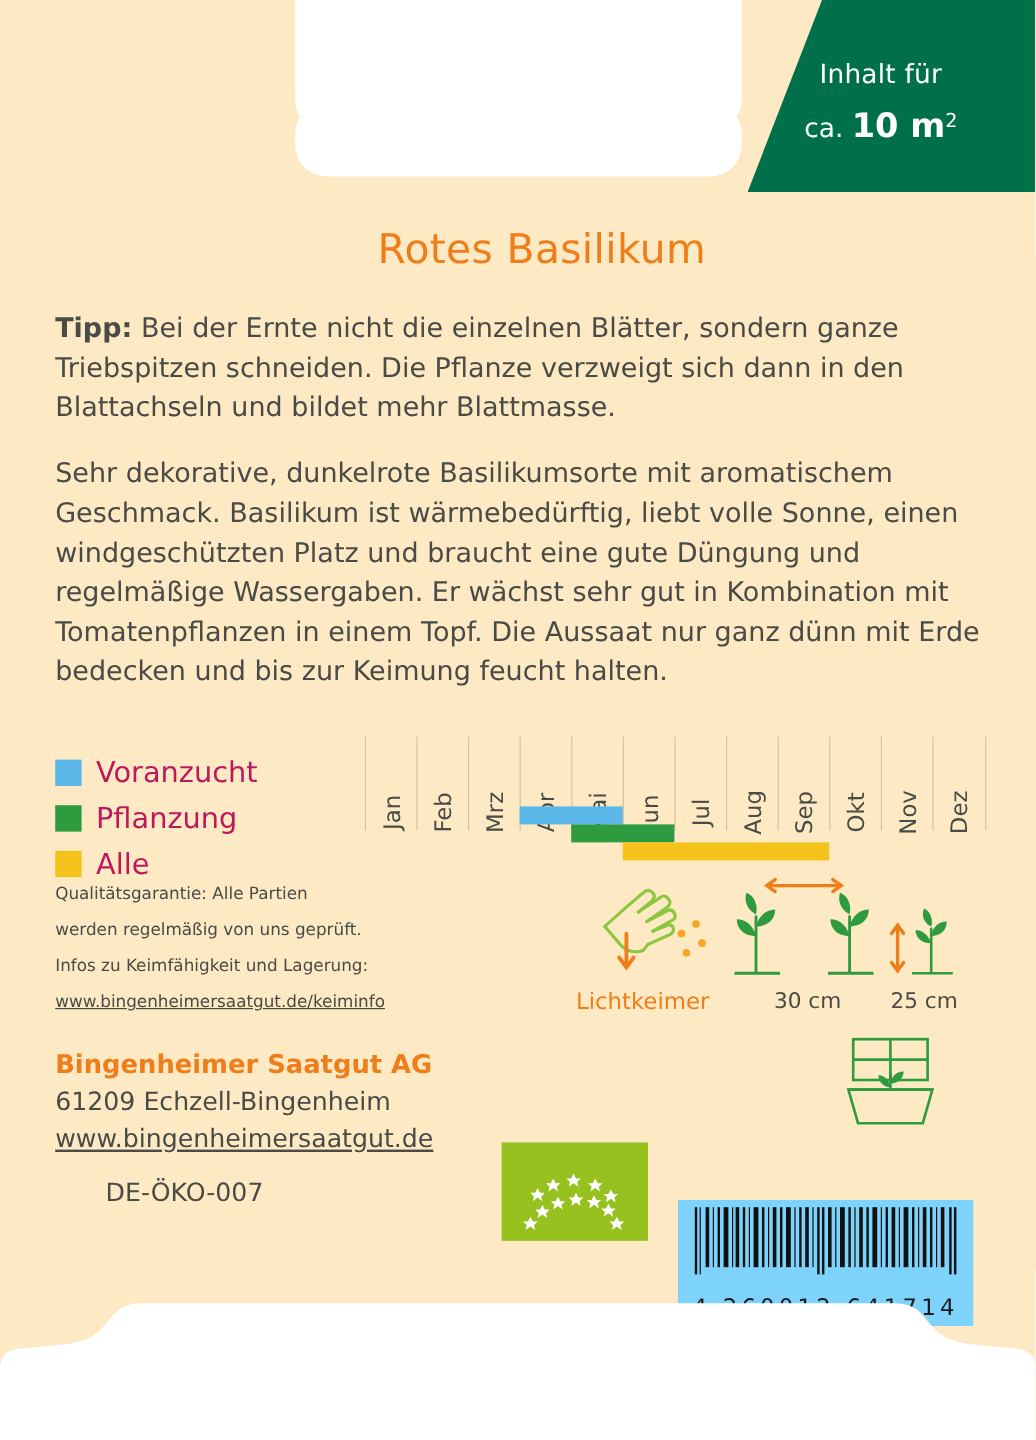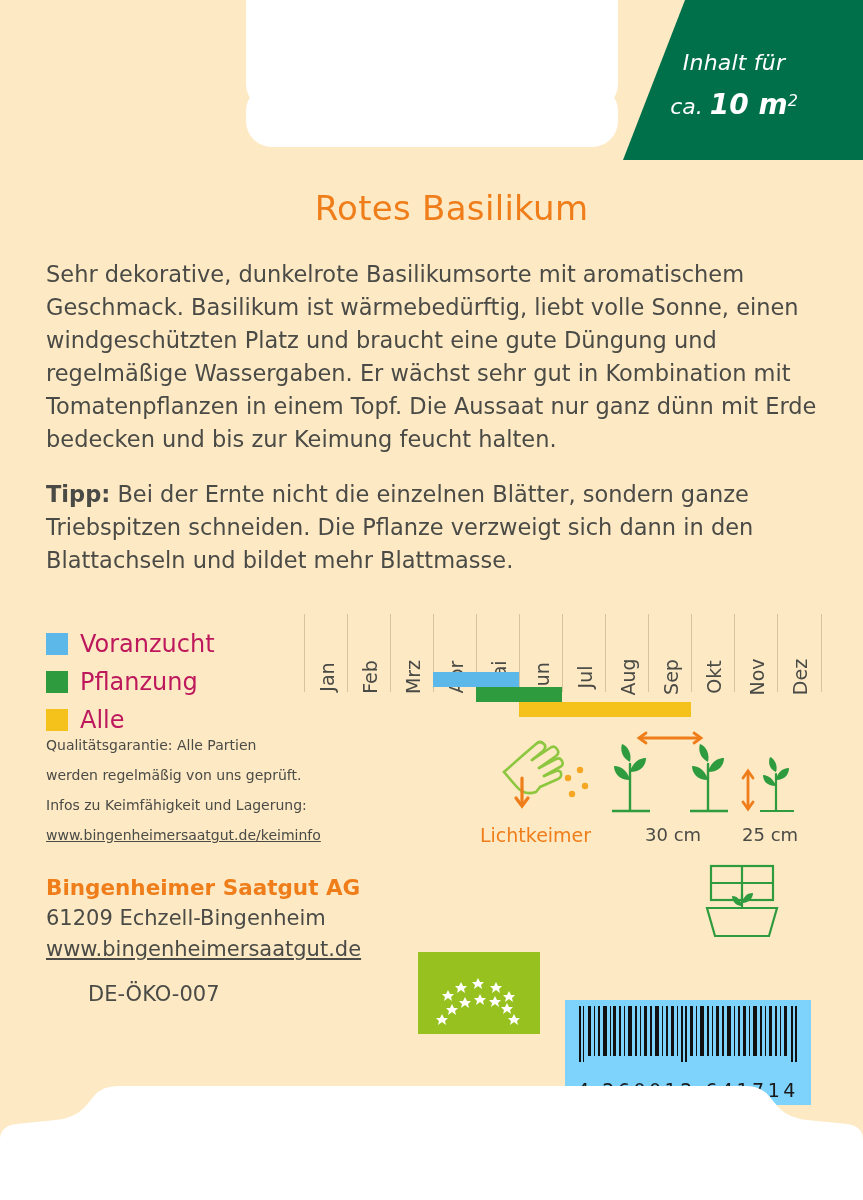--- a/index.html
+++ b/index.html
@@ -47,21 +47,20 @@
   .corner-flag {
     position: absolute;
     right: 0;
     top: 0;
     width: 240px;
     height: 206px;
     background: #00704a;
     clip-path: polygon(62px 0, 240px 0, 240px 160px, 0 160px);
     color: #ffffff;
     text-align: center;
-    font-style: italic;
   }
   .corner-flag .line1 {
     position: absolute;
     top: 50px;
     left: 0;
     right: 18px;
     font-size: 22px;
     letter-spacing: .2px;
   }
   .corner-flag .line2 {
@@ -261,22 +260,22 @@
   <div class="corner-flag">
     <div class="line1">Inhalt für</div>
     <div class="line2">
       <span>ca. </span><b>10 m</b><sup>2</sup>
     </div>
   </div>
 
   <div class="title">Rotes Basilikum</div>
 
   <div class="body-text">
+    <p><span class="tip-label">Tipp:</span><span> Bei der Ernte nicht die einzelnen Blätter, sondern ganze Triebspitzen schneiden. Die Pflanze verzweigt sich dann in den Blattachseln und bildet mehr Blattmasse.</span></p>
     <p>Sehr dekorative, dunkelrote Basilikumsorte mit aromatischem Geschmack. Basilikum ist wärmebedürftig, liebt volle Sonne, einen windgeschützten Platz und braucht eine gute Düngung und regelmäßige Wassergaben. Er wächst sehr gut in Kombination mit Tomatenpflanzen in einem Topf. Die Aussaat nur ganz dünn mit Erde bedecken und bis zur Keimung feucht halten.</p>
-    <p><span class="tip-label">Tipp:</span><span> Bei der Ernte nicht die einzelnen Blätter, sondern ganze Triebspitzen schneiden. Die Pflanze verzweigt sich dann in den Blattachseln und bildet mehr Blattmasse.</span></p>
   </div>
 
   <div class="calendar">
     <div class="legend">
       <div class="legend-row">
         <span class="legend-swatch" style="background:#5bb8e8"></span>
         <span class="legend-label">Voranzucht</span>
       </div>
       <div class="legend-row">
         <span class="legend-swatch" style="background:#2e9b3f"></span>

